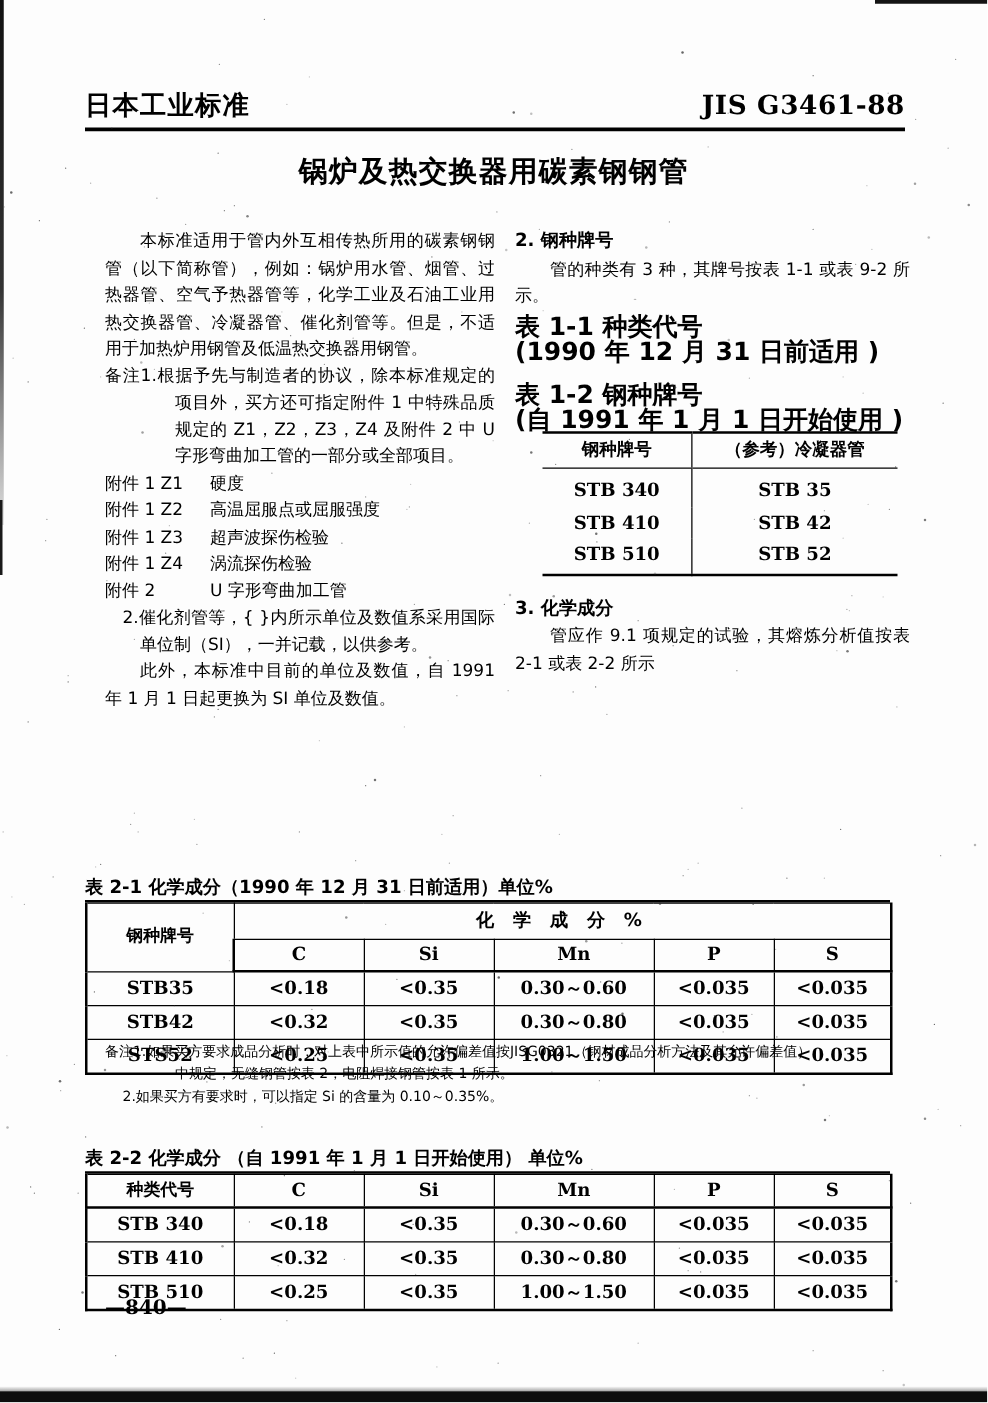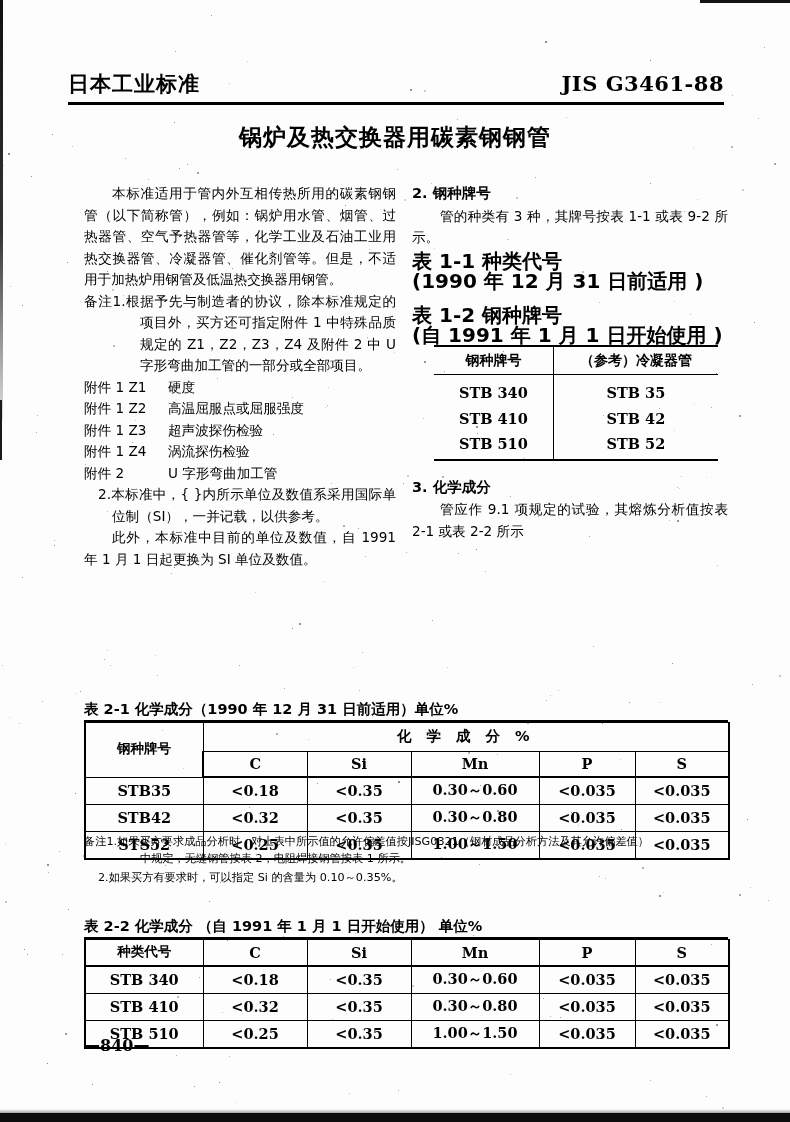--- a/index.html
+++ b/index.html
@@ -136,21 +136,21 @@
     padding: 3px 2px;
   }
   table.rt tbody tr:first-child td { padding-top: 7px; }
   table.rt tbody tr:last-child td  { padding-bottom: 4px; }
   table.rt tbody { border-bottom: 2.5px solid #000; }
   .rt-col-sep { border-left: 1.6px solid #000; }
   .t11-wrap { margin-top: 2px; }
   .t12-wrap { margin-top: 2px; }
 
   
-  .wide-wrap { position: absolute; left: 84px; width: 644px; }
+  .wide-wrap { position: absolute; left: 68px; width: 644px; }
   .wide-cap {
     font-weight: bold;
     font-size: 14.5px;
     border-bottom: 2.5px solid #000;
     padding-bottom: 1px;
     margin-bottom: 0;
     font-family: "DejaVu Sans", sans-serif;
   }
   table.wt {
     border-collapse: collapse;
@@ -235,21 +235,21 @@
     <div class="para indent1">本标准适用于管内外互相传热所用的碳素钢钢管（以下简称管），例如：锅炉用水管、烟管、过热器管、空气予热器管等，化学工业及石油工业用热交换器管、冷凝器管、催化剂管等。但是，不适用于加热炉用钢管及低温热交换器用钢管。</div>
 
     <div class="para hang"><span>备注1.</span><span>根据予先与制造者的协议，除本标准规定的项目外，买方还可指定附件 1 中特殊品质规定的 Z1，Z2，Z3，Z4 及附件 2 中 U 字形弯曲加工管的一部分或全部项目。</span></div>
 
     <div class="annex-line"><span class="lbl">附件 1  Z1</span><span>硬度</span></div>
     <div class="annex-line"><span class="lbl">附件 1  Z2</span><span>高温屈服点或屈服强度</span></div>
     <div class="annex-line"><span class="lbl">附件 1  Z3</span><span>超声波探伤检验</span></div>
     <div class="annex-line"><span class="lbl">附件 1  Z4</span><span>涡流探伤检验</span></div>
     <div class="annex-line"><span class="lbl">附件 2</span><span>U 字形弯曲加工管</span></div>
 
-    <div class="para note2"><span>2.</span><span>本标准中，{   }内所示单位及数值系采用国际单位制（SI），一并记载，以供参考。</span></div>
+    <div class="para note2"><span>2.</span><span>催化剂管等，{   }内所示单位及数值系采用国际单位制（SI），一并记载，以供参考。</span></div>
 
     <div class="para indent1">此外，本标准中目前的单位及数值，自 1991 年 1 月 1 日起更换为 SI 单位及数值。</div>
   </div>
 
   <div class="col col-right">
 
     <div class="sec-head">
       <span>2.</span>&nbsp;<span>钢种牌号</span>
     </div>
     <div class="para indent1">管的种类有 3 种，其牌号按表 1-1 或表 9-2 所示。</div>

